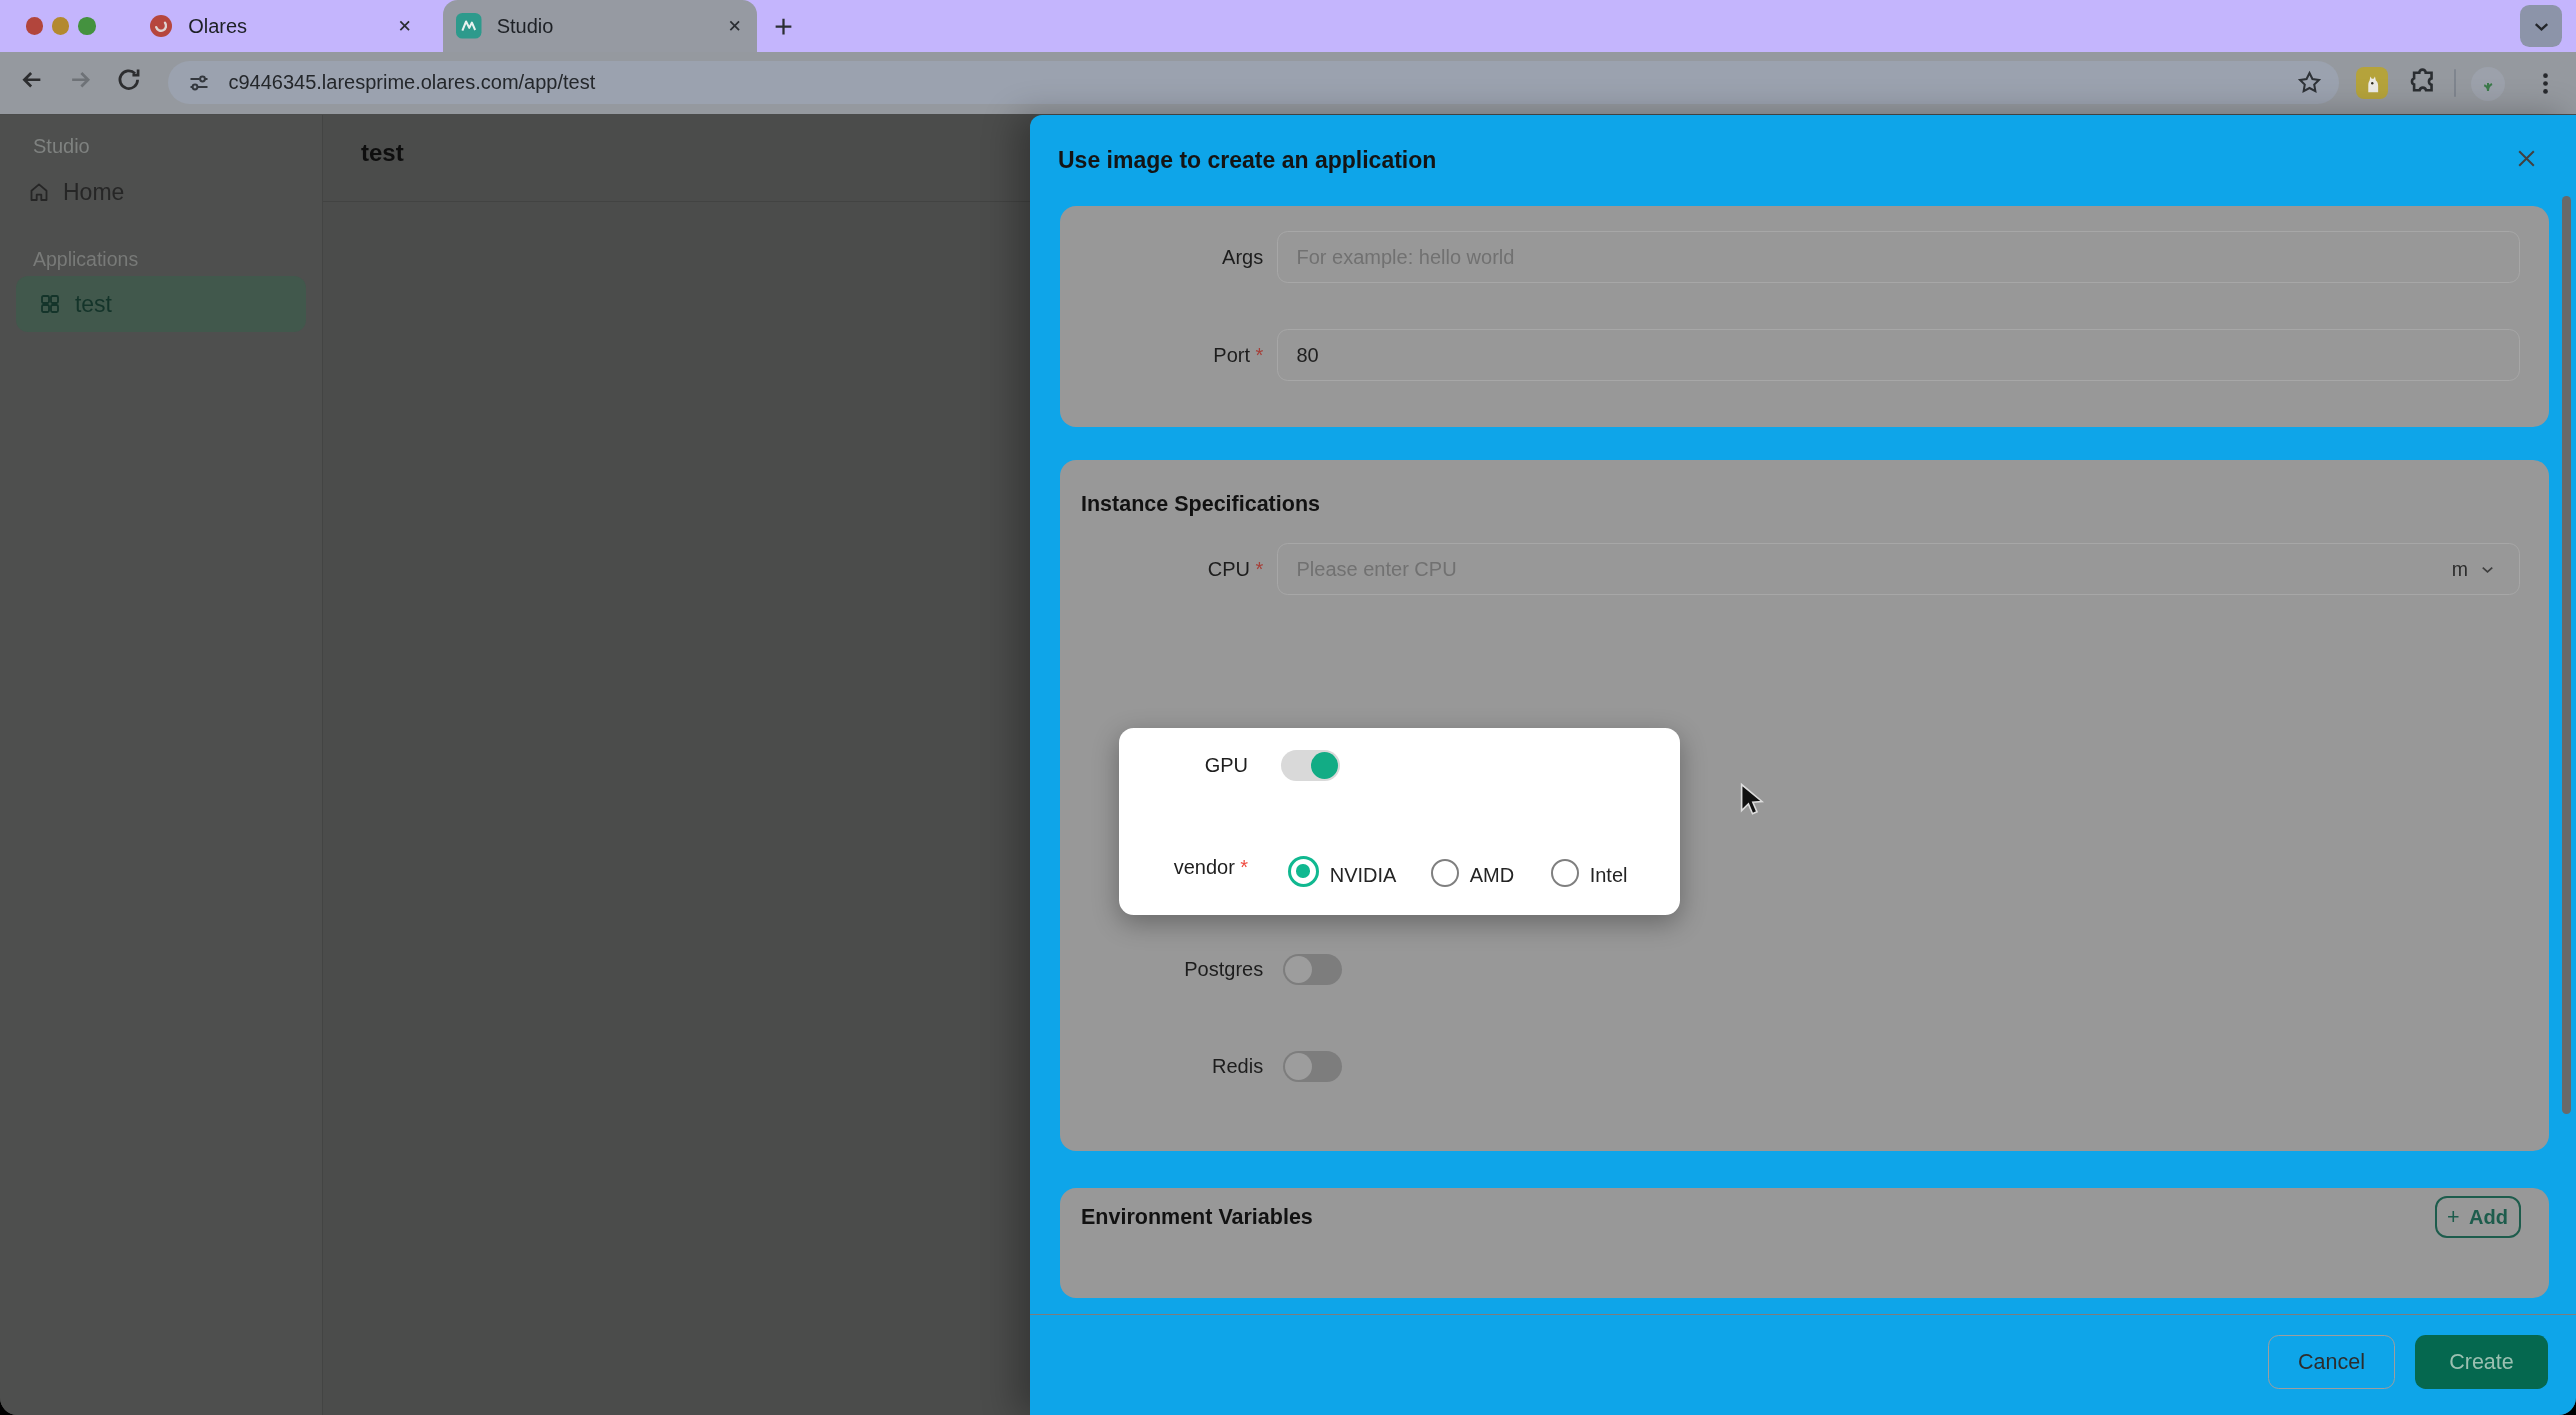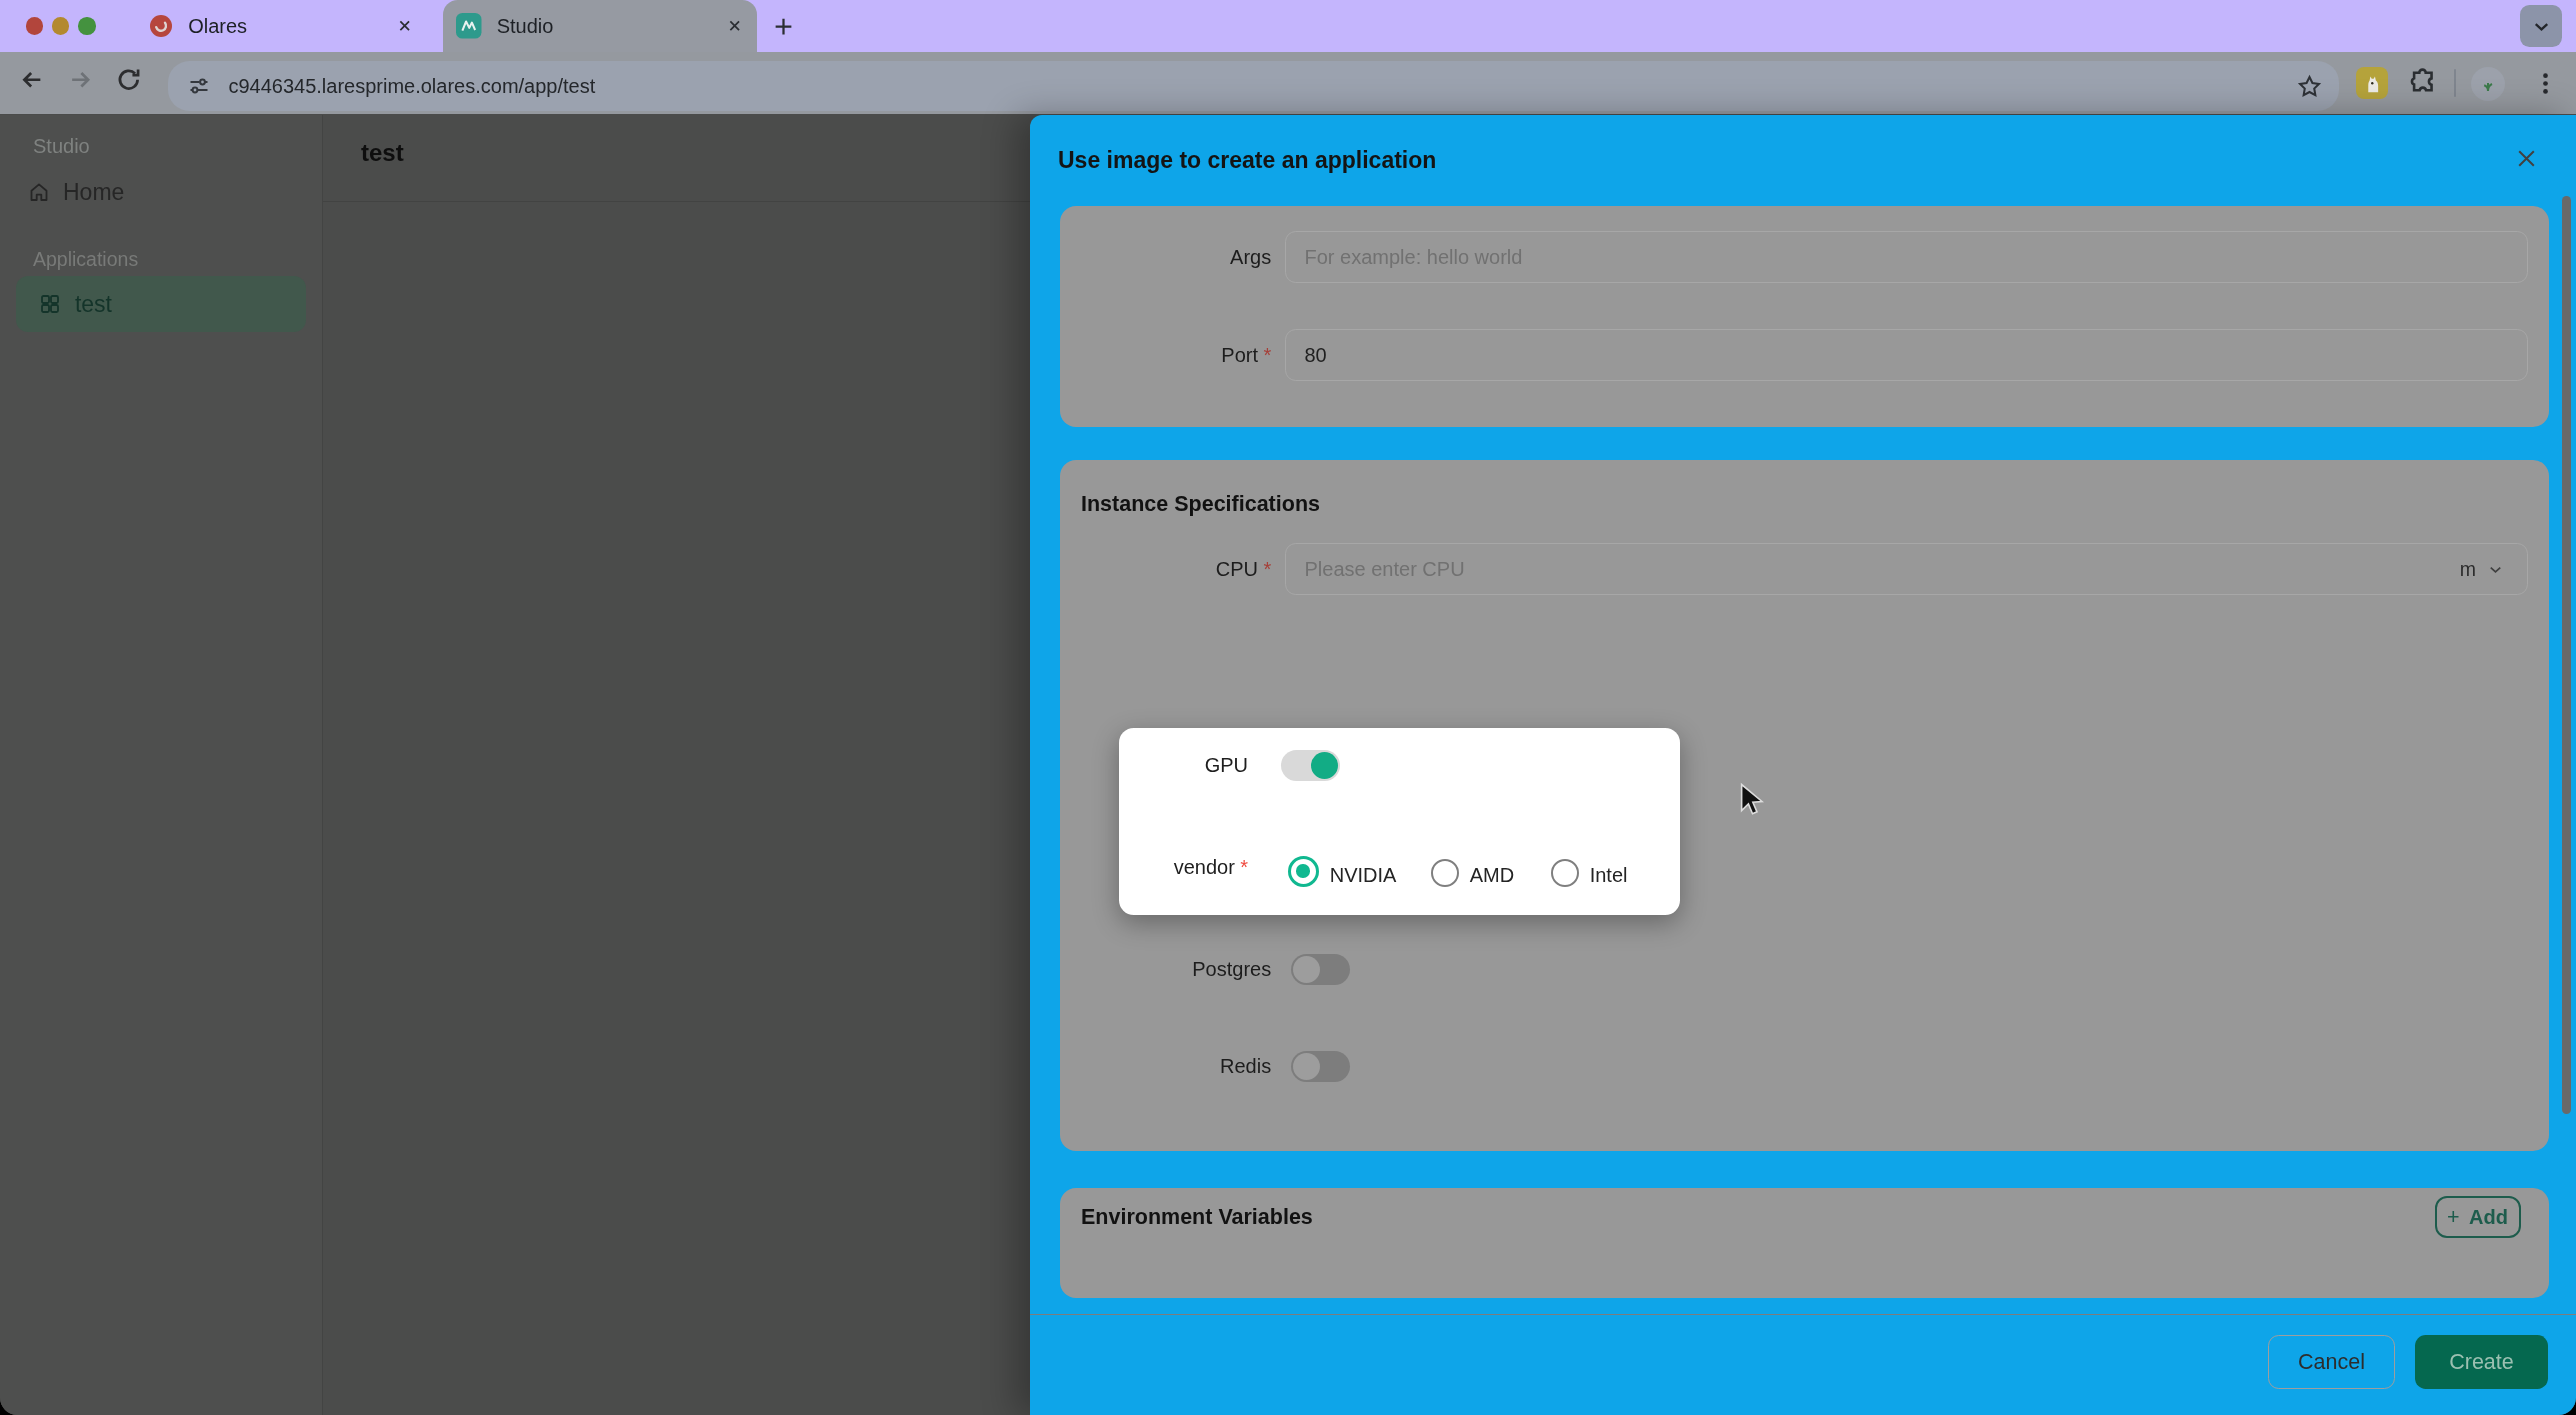--- a/index.html
+++ b/index.html
@@ -18,21 +18,21 @@
   .tab .tab-title{margin-left:14.8px;flex:1;}
   .tab .tab-close{margin-right:13.4px;color:#2b2e33;}
   .tab.active{background:#969aa2;border-radius:14.8px 14.8px 0 0;}
   .newtab{position:absolute;left:769px;top:11.4px;width:29.5px;height:29.5px;color:#2b2e33;
           display:flex;align-items:center;justify-content:center;}
   .strip-chev{position:absolute;left:2520px;top:5.4px;width:42px;height:42px;background:#8c94a9;
           border-radius:9.4px;display:flex;align-items:center;justify-content:center;color:#23262b;}
   .toolbar{position:absolute;left:0;top:52px;width:2576px;height:62px;background:#95999f;}
   .navbtn{position:absolute;top:13.4px;width:35px;height:35px;color:#2c2d2f;}
   .navbtn.disabled{color:#6e7277;}
-  .addressbar{position:absolute;left:168px;top:9.4px;width:2171px;height:50px;background:#9ba2af;
+  .addressbar{position:absolute;left:168px;top:9.4px;width:2171px;height:43px;background:#9ba2af;
           border-radius:21.5px;display:flex;align-items:center;}
   .addressbar .tune{margin-left:19px;color:#34383e;}
   .addressbar .url{margin-left:17.4px;font-size:20px;color:#24272b;flex:1;}
   .addressbar .star{margin-right:16px;color:#2e3237;}
   .toolicon{position:absolute;top:14.8px;color:#2b2e32;}
   .sep{position:absolute;left:2454px;top:17.4px;width:2px;height:28px;background:#7f858e;border-radius:1.3px;}
   .avatar{position:absolute;left:2471px;top:14.8px;width:34px;height:34px;border-radius:50%;background:#9ca1ab;
           display:flex;align-items:center;justify-content:center;}
   .kebab{position:absolute;left:2532px;top:14.8px;width:27px;height:34px;color:#27292d;
           display:flex;align-items:center;justify-content:center;}
@@ -55,21 +55,21 @@
   .modal{position:absolute;left:1030px;top:0;width:1546px;height:1301px;background:#0ea5e9;
          border-radius:12px 0 0 0;box-shadow:-13.4px 0 34px rgba(0,0,0,.28);}
   .modal-title{position:absolute;left:28px;top:32px;font-size:23px;font-weight:bold;color:#141414;}
   .modal-close{position:absolute;left:1481px;top:28px;width:31px;height:31px;color:#414141;
          display:flex;align-items:center;justify-content:center;}
   .card{position:absolute;left:29.5px;width:1489px;background:#989898;border-radius:16px;}
   .card1{top:91px;height:221px;}
   .card2{top:345px;height:691px;}
   .card3{top:1073px;height:110px;}
   .section-title{position:absolute;left:21.5px;font-size:21.5px;font-weight:bold;color:#121212;}
-  .form-row{position:absolute;left:8px;width:100%;height:52px;}
+  .form-row{position:absolute;left:0;width:100%;height:52px;}
   .row-label{position:absolute;left:2.7px;width:201px;height:52px;line-height:52px;text-align:right;
          font-size:20px;color:#1d1d1d;white-space:nowrap;}
   .req{color:#a63f38;margin-left:5.4px;}
   .req-bright{color:#ef4b40;margin-left:5.4px;}
   .field{position:absolute;left:217px;width:1243px;height:52px;}
   .field input{position:absolute;left:0;top:0;width:100%;height:100%;box-sizing:border-box;
          background:transparent;border:1.3px solid #a7a7a7;border-radius:10.7px;padding:0 121px 0 19px;
          font-size:20px;color:#1f1f1f;font-family:inherit;outline:none;}
   .field input::placeholder{color:#717171;opacity:1;}
   .unit{position:absolute;right:23px;top:0;height:52px;display:flex;align-items:center;gap:9.4px;

